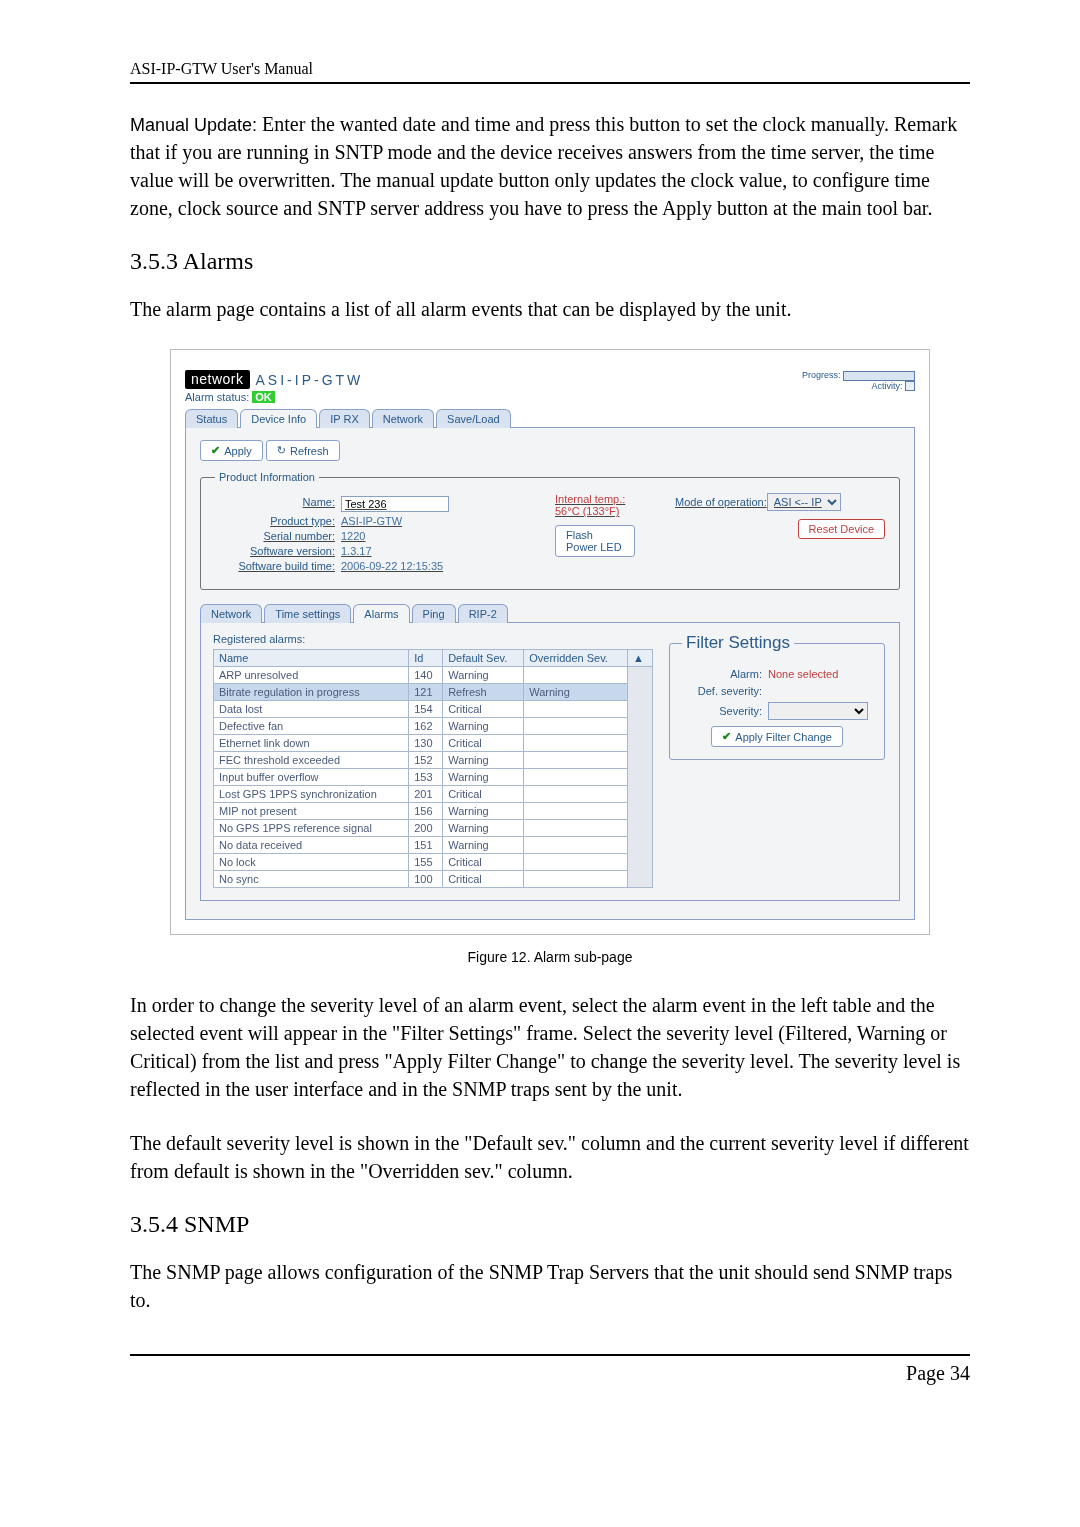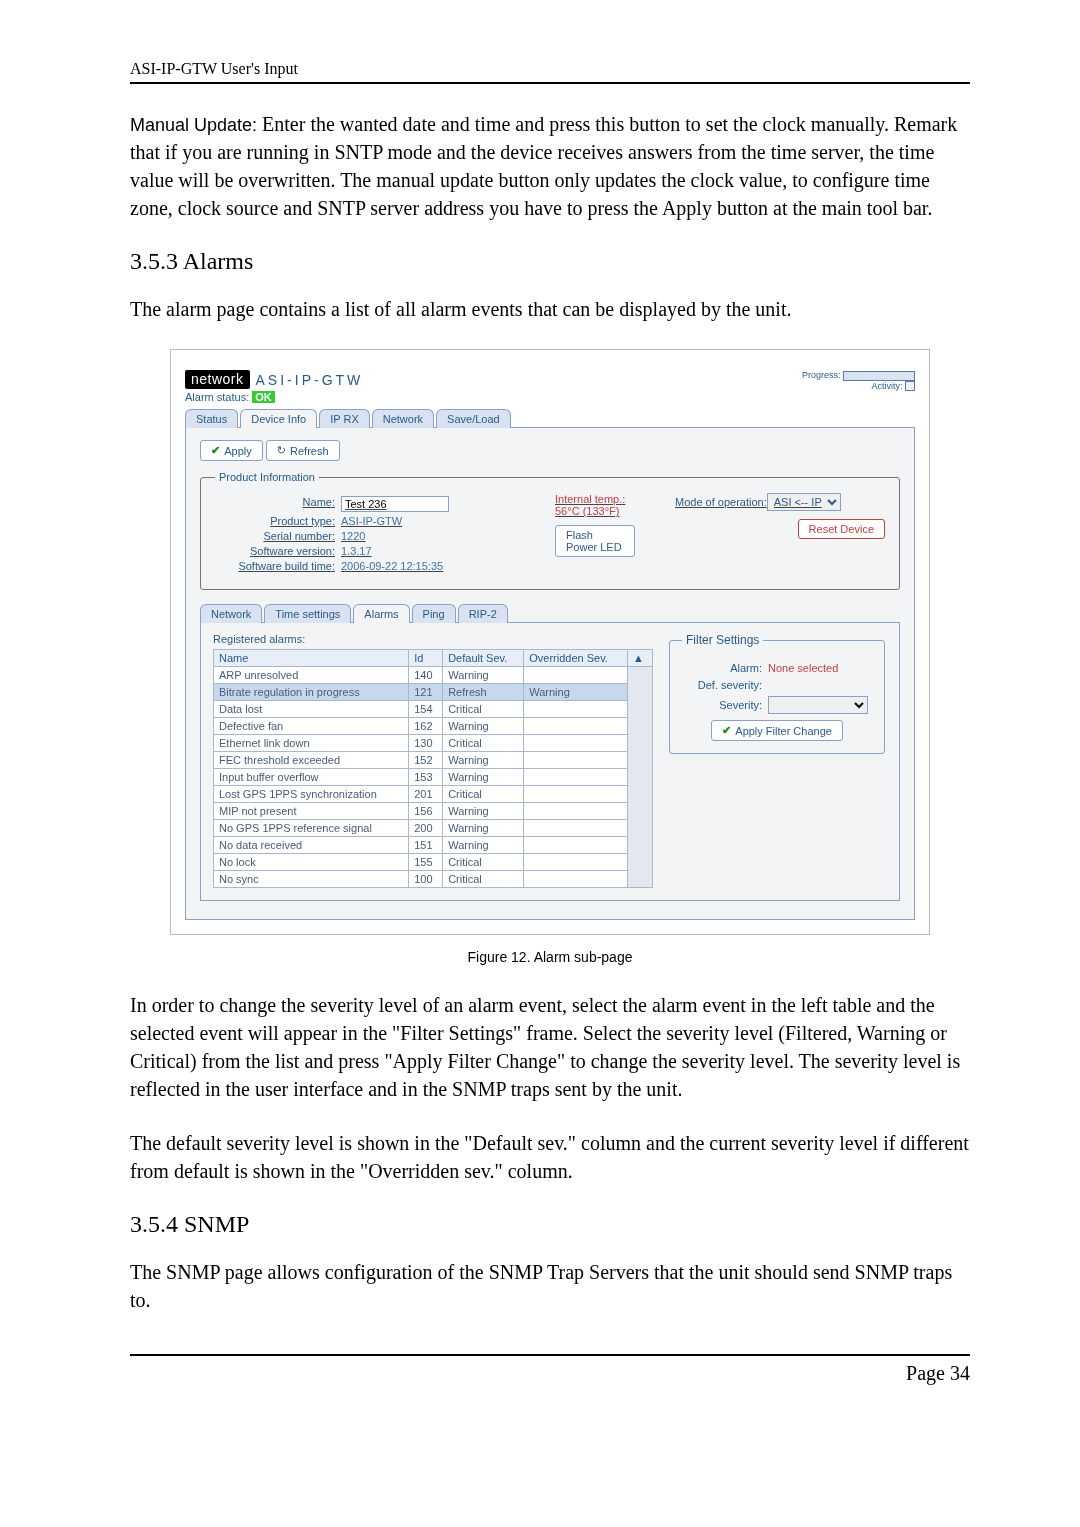--- a/index.html
+++ b/index.html
@@ -307,21 +307,21 @@
     width: 220px;
   }
   fieldset.filter {
     border: 1px solid #8aa0c8;
     border-radius: 3px;
     padding: 10px 12px 12px 12px;
   }
   fieldset.filter legend {
     color: #2a5a8a;
     padding: 0 4px;
-    font-size: 12px;
+    font-size: 17px;
   }
   .filter .row {
     display: flex;
     align-items: center;
     gap: 6px;
     margin: 5px 0;
     color: #2a5a8a;
   }
   .filter .row .lbl {
     width: 80px;
@@ -339,21 +339,21 @@
   }
   .filter .apply-row {
     text-align: center;
     margin-top: 6px;
   }
 </style>
 </head>
 <body>
 
 <div class="page">
-  <div class="header-line">ASI-IP-GTW User's Input</div>
+  <div class="header-line">ASI-IP-GTW User's Manual</div>
 
   <p class="body-text">
     <span class="sans-lead">Manual Update:</span><span> Enter the wanted date and time and press this button to set the clock manually. Remark that if you are running in SNTP mode and the device receives answers from the time server, the time value will be overwritten. The manual update button only updates the clock value, to configure time zone, clock source and SNTP server address you have to press the Apply button at the main tool bar.</span>
   </p>
 
   <h2 class="section">3.5.3 Alarms</h2>
   <p class="body-text">The alarm page contains a list of all alarm events that can be displayed by the unit.</p>
 
   <div class="shot">
     <div class="top-row">

